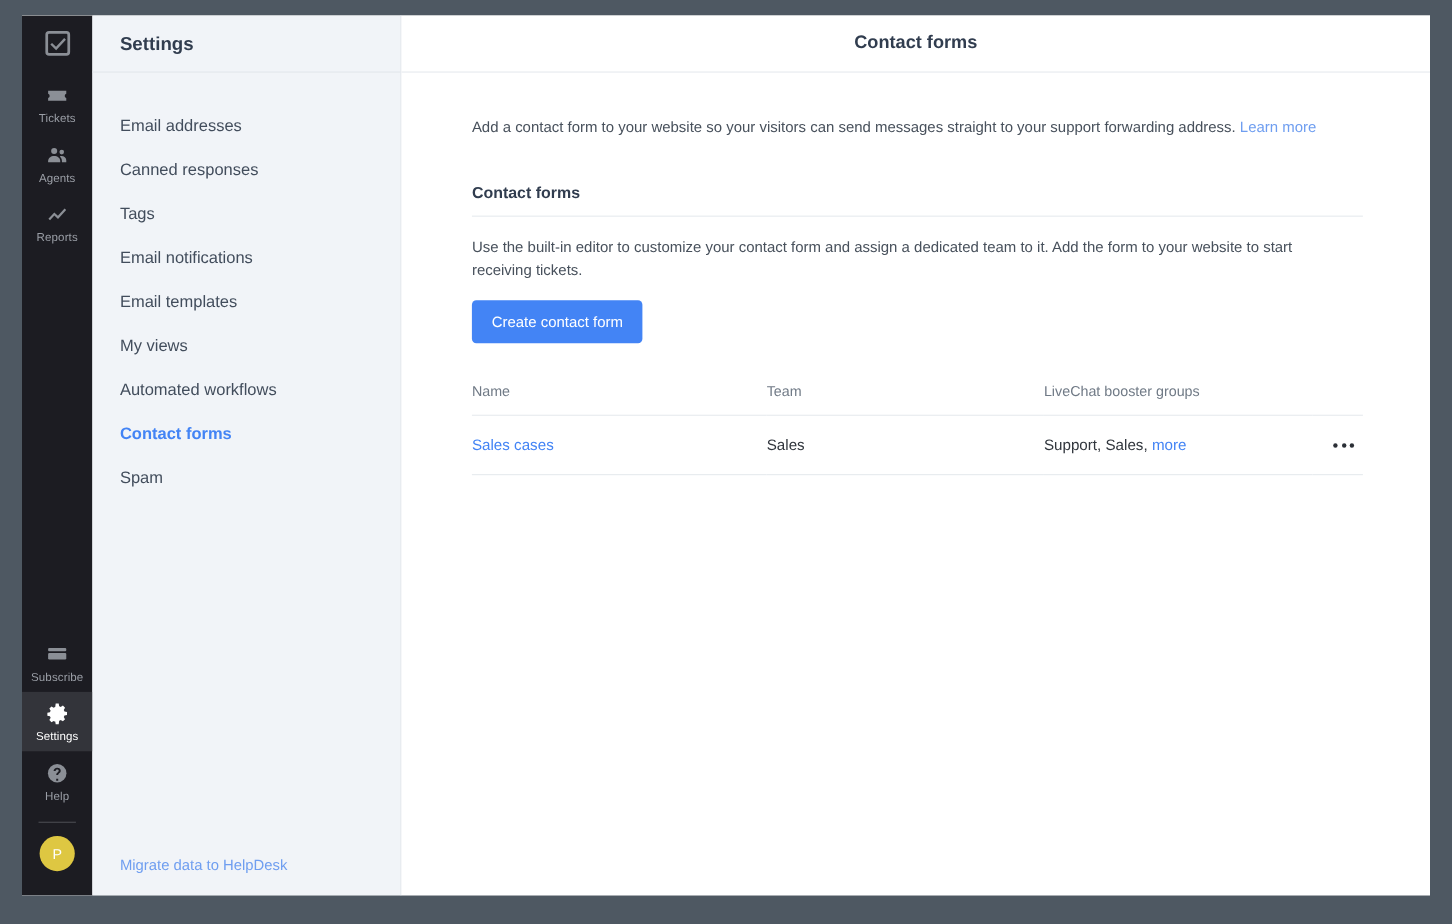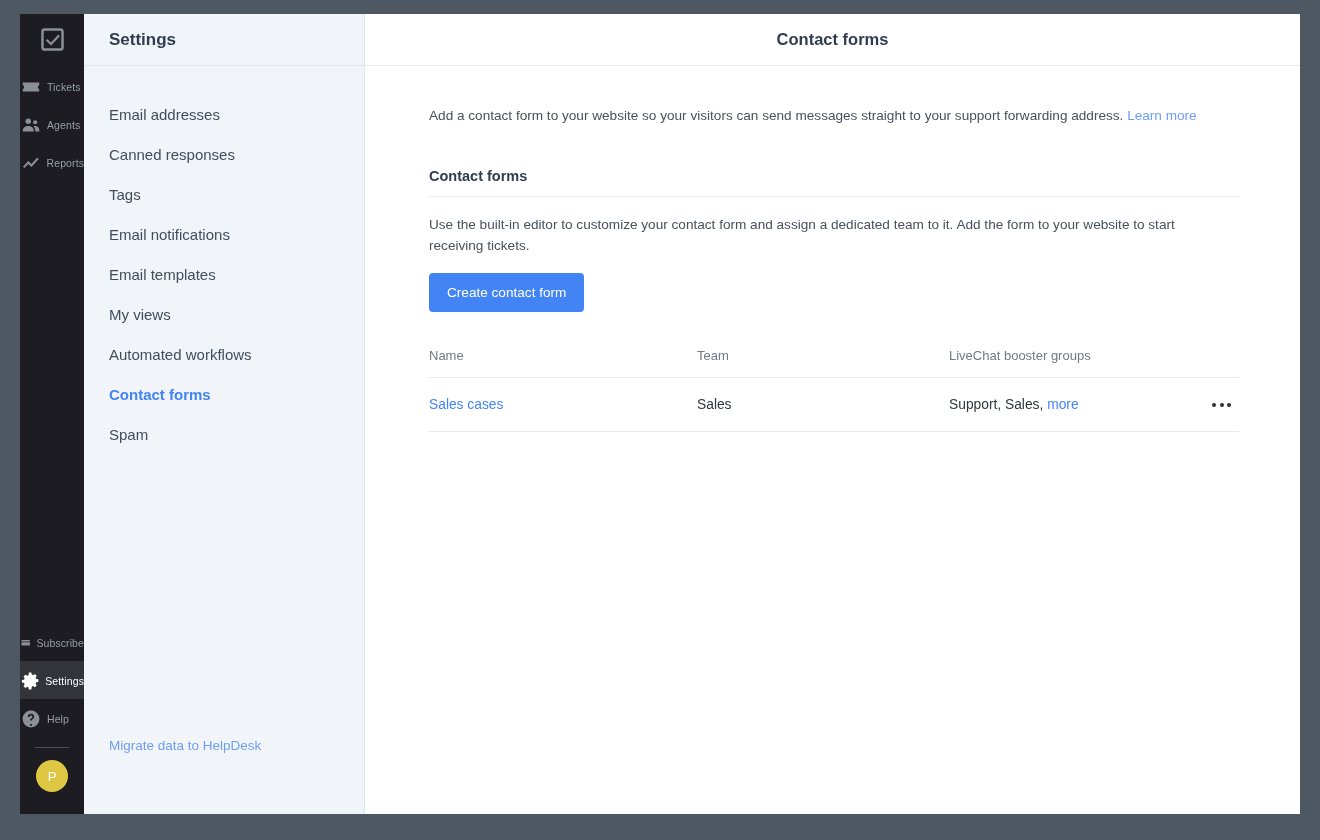--- a/index.html
+++ b/index.html
@@ -42,21 +42,21 @@
     margin-top: 12px;
     margin-bottom: 14px;
     width: 64px;
     display: flex;
     justify-content: center;
   }
   .rail-item {
     width: 64px;
     padding: 9px 0 7px;
     display: flex;
-    flex-direction: row;
+    flex-direction: column;
     align-items: center;
     gap: 5px;
     cursor: pointer;
   }
   .rail-item.active { background: #33343a; }
   .rail-label {
     font-size: 10.5px;
     line-height: 11px;
     color: #9a9ea6;
     letter-spacing: .1px;
@@ -117,21 +117,21 @@
     font-size: 15px;
     color: #424d5c;
     cursor: pointer;
     line-height: 20px;
   }
   .nav-item.active {
     color: #4384f5;
     font-weight: bold;
   }
   #settings-nav-footer {
-    padding: 0 25px 60px;
+    padding: 0 25px 18px;
   }
   #migrate-link {
     font-size: 13.5px;
     color: #6f9ef0;
     cursor: pointer;
     text-decoration: none;
   }
 
   
   #main-panel {

